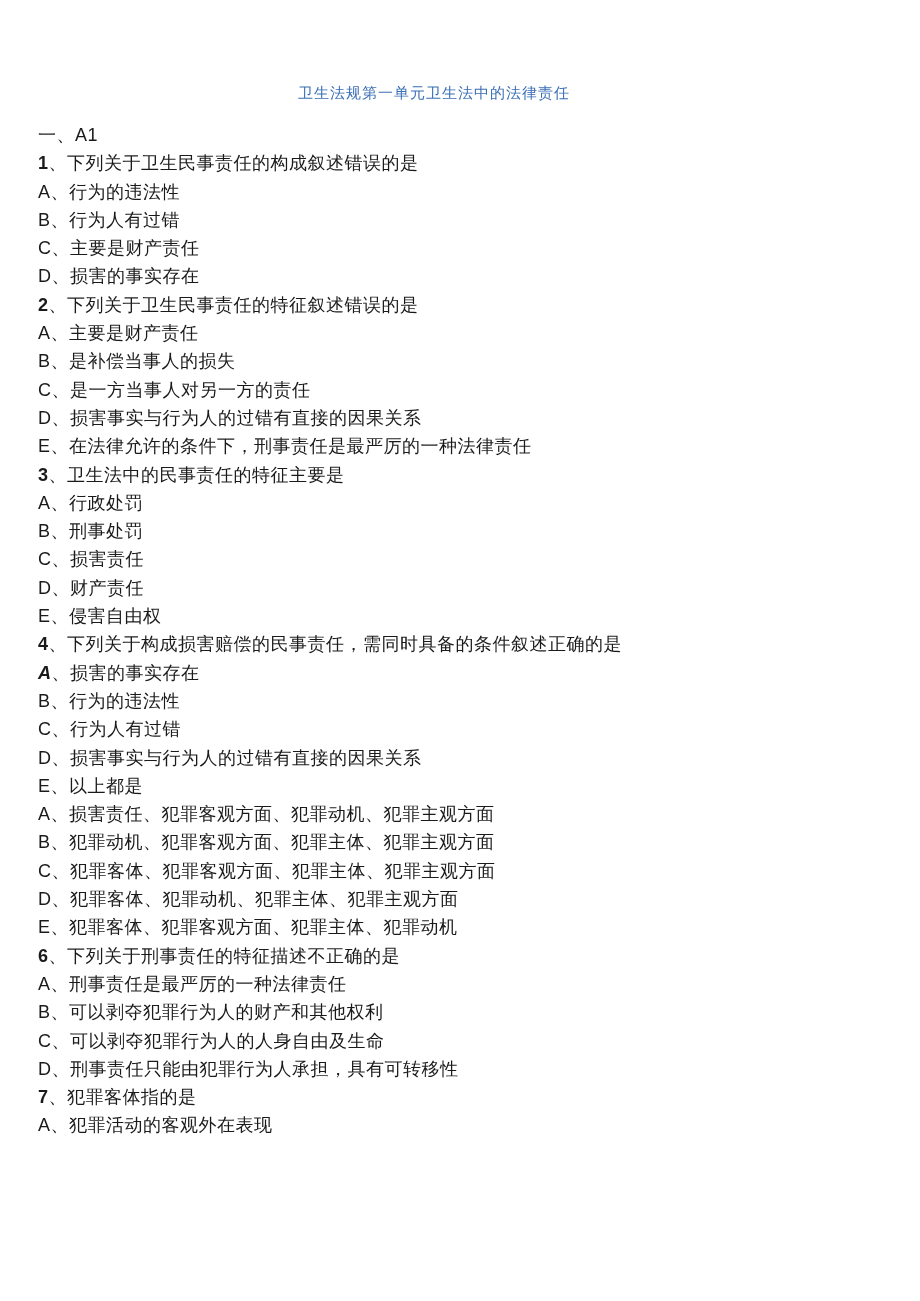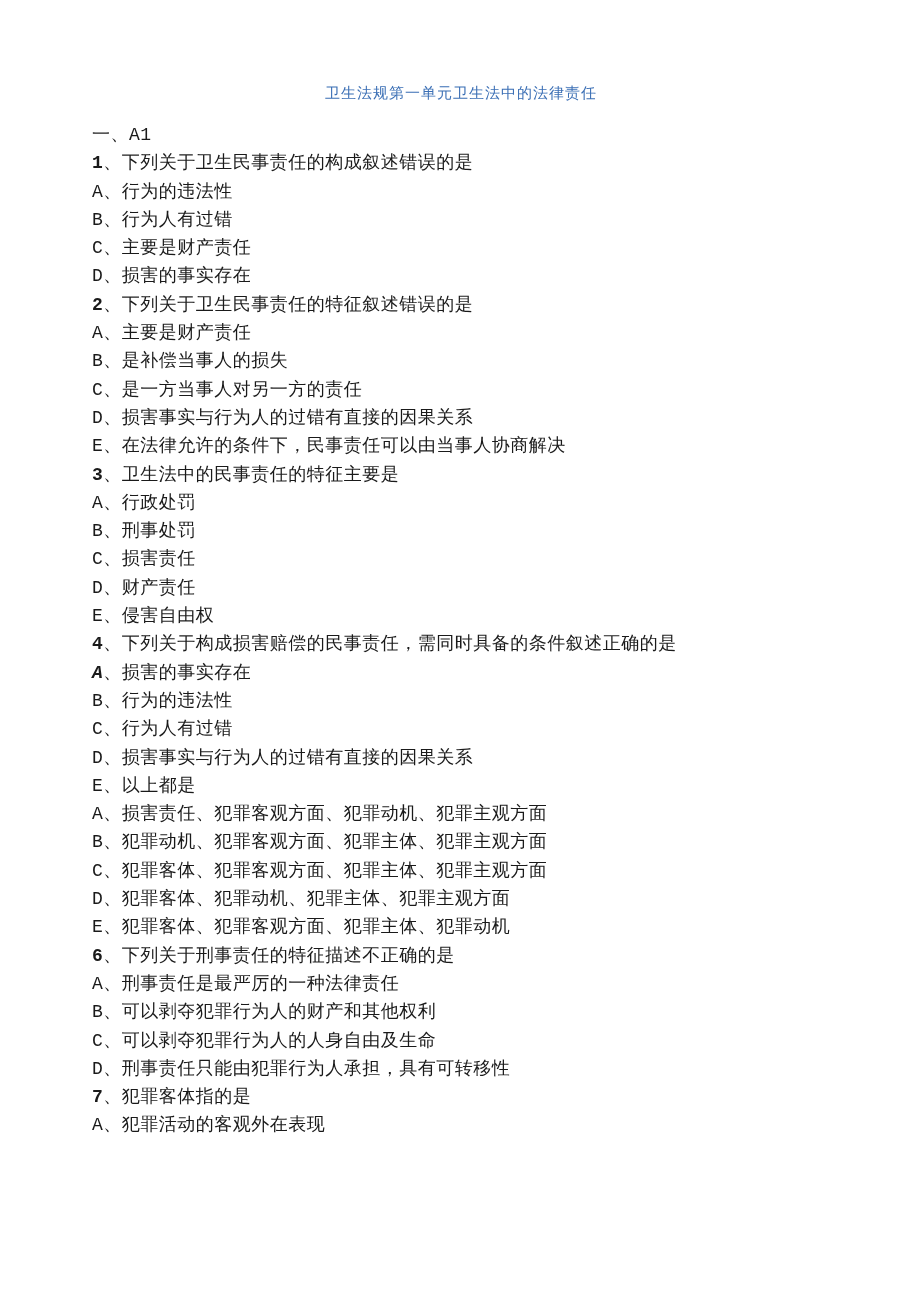--- a/index.html
+++ b/index.html
@@ -2,22 +2,22 @@
 <html><head>
 <meta charset="utf-8">
 <style>
   html, body {
     margin: 0;
     padding: 0;
     background: #ffffff;
     width: 920px;
   }
   .page {
-    padding: 84px 90px 40px 92px;
-    font-family: Liberation Mono, monospace;
+    padding: 84px 90px 40px 38px;
+    font-family: Liberation Sans, sans-serif;
     color: #000000;
   }
   .title {
     text-align: center;
     font-size: 15px;
     color: #3b6fb5;
     margin-bottom: 18px;
     letter-spacing: 1px;
   }
   .line {
@@ -44,21 +44,21 @@
       <div class="line"><span class="qnum">1</span><span>、</span><span>下列关于卫生民事责任的构成叙述错误的是</span></div>
       <div class="line"><span>A、行为的违法性</span></div>
       <div class="line"><span>B、行为人有过错</span></div>
       <div class="line"><span>C、主要是财产责任</span></div>
       <div class="line"><span>D、损害的事实存在</span></div>
       <div class="line"><span class="qnum">2</span><span>、</span><span>下列关于卫生民事责任的特征叙述错误的是</span></div>
       <div class="line"><span>A、主要是财产责任</span></div>
       <div class="line"><span>B、是补偿当事人的损失</span></div>
       <div class="line"><span>C、是一方当事人对另一方的责任</span></div>
       <div class="line"><span>D、损害事实与行为人的过错有直接的因果关系</span></div>
-      <div class="line"><span>E、在法律允许的条件下，民事责任可以由当事人协商解决</span></div>
+      <div class="line"><span>E、在法律允许的条件下，刑事责任是最严厉的一种法律责任</span></div>
       <div class="line"><span class="qnum">3</span><span>、</span><span>卫生法中的民事责任的特征主要是</span></div>
       <div class="line"><span>A、行政处罚</span></div>
       <div class="line"><span>B、刑事处罚</span></div>
       <div class="line"><span>C、损害责任</span></div>
       <div class="line"><span>D、财产责任</span></div>
       <div class="line"><span>E、侵害自由权</span></div>
       <div class="line"><span class="qnum">4</span><span>、</span><span>下列关于构成损害赔偿的民事责任，需同时具备的条件叙述正确的是</span></div>
       <div class="line"><span class="italic-a">A</span><span>、损害的事实存在</span></div>
       <div class="line"><span>B、行为的违法性</span></div>
       <div class="line"><span>C、行为人有过错</span></div>

